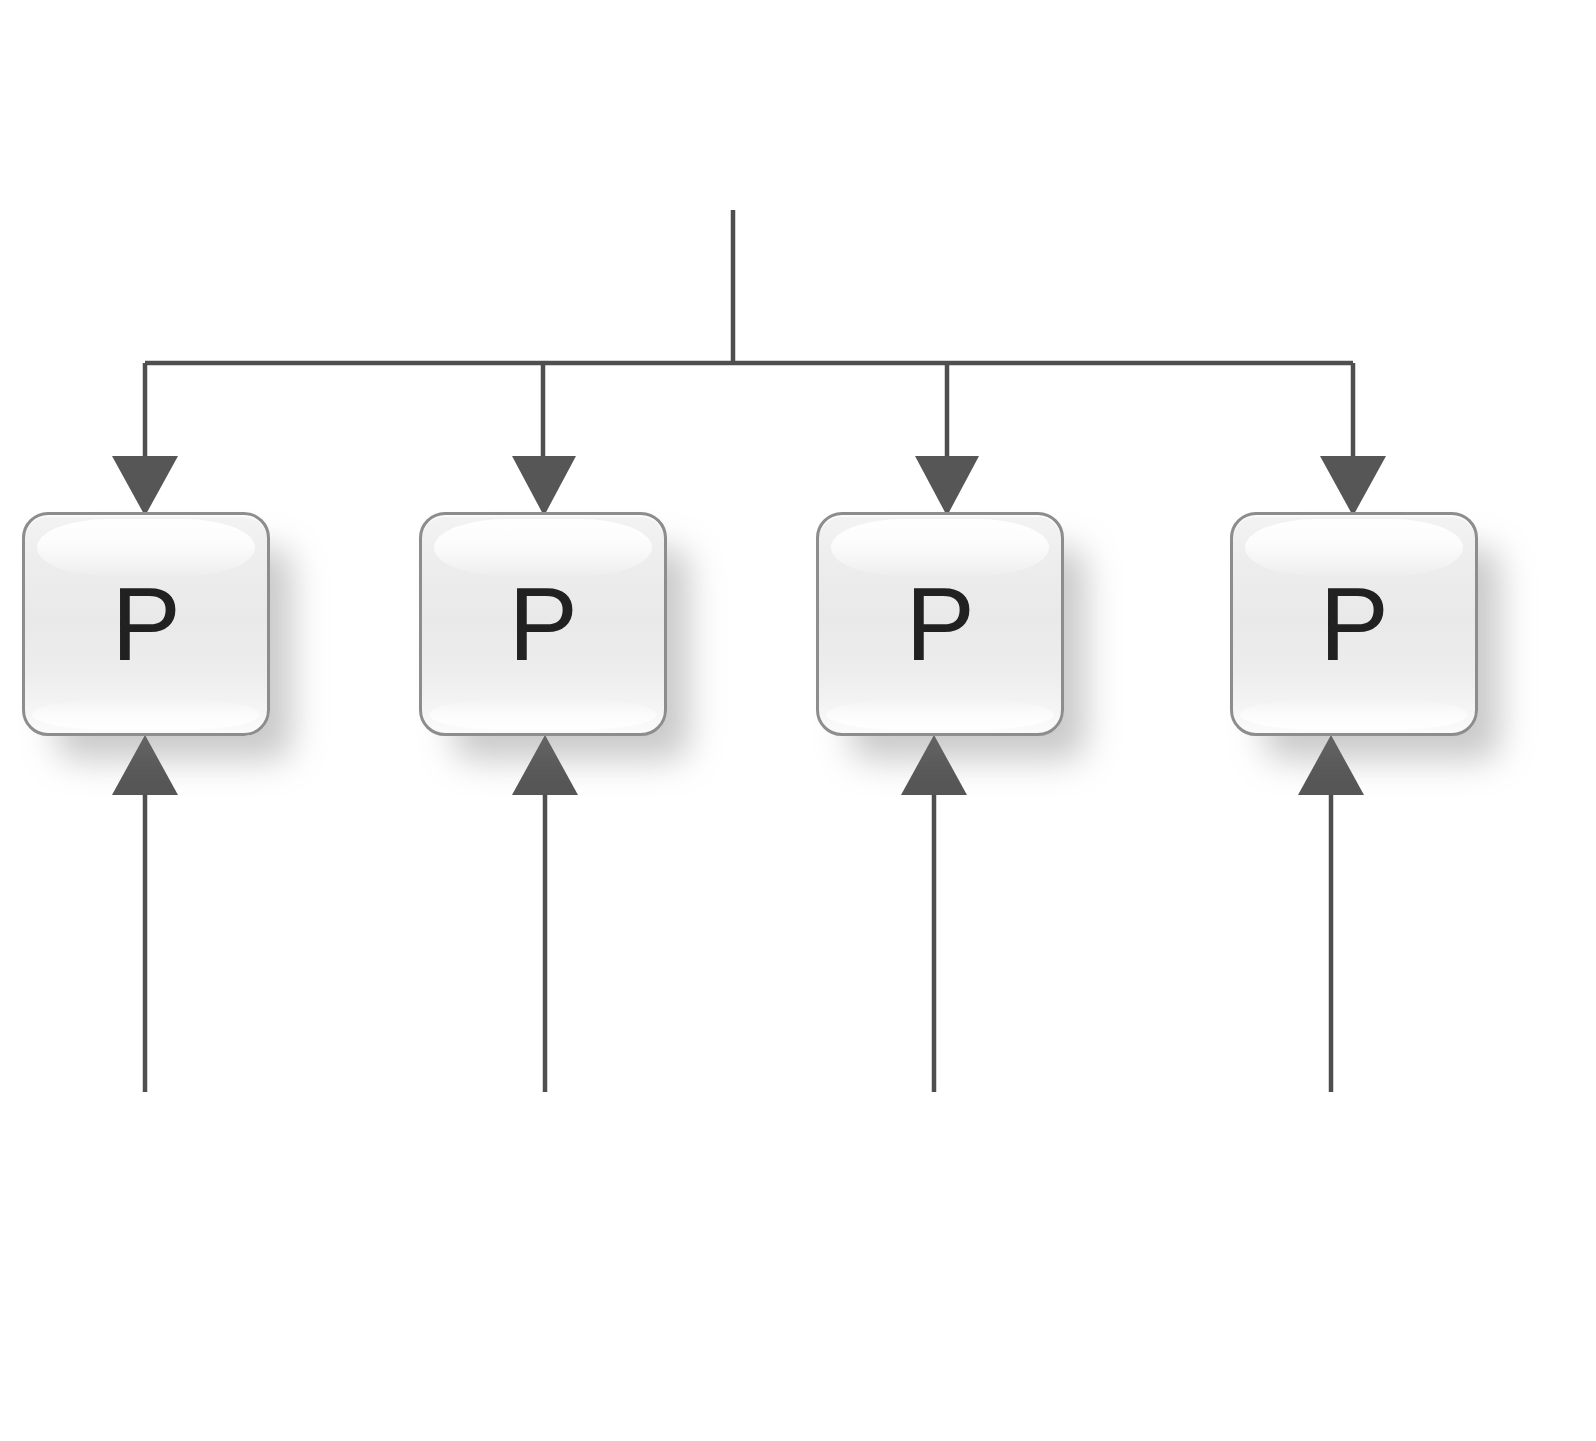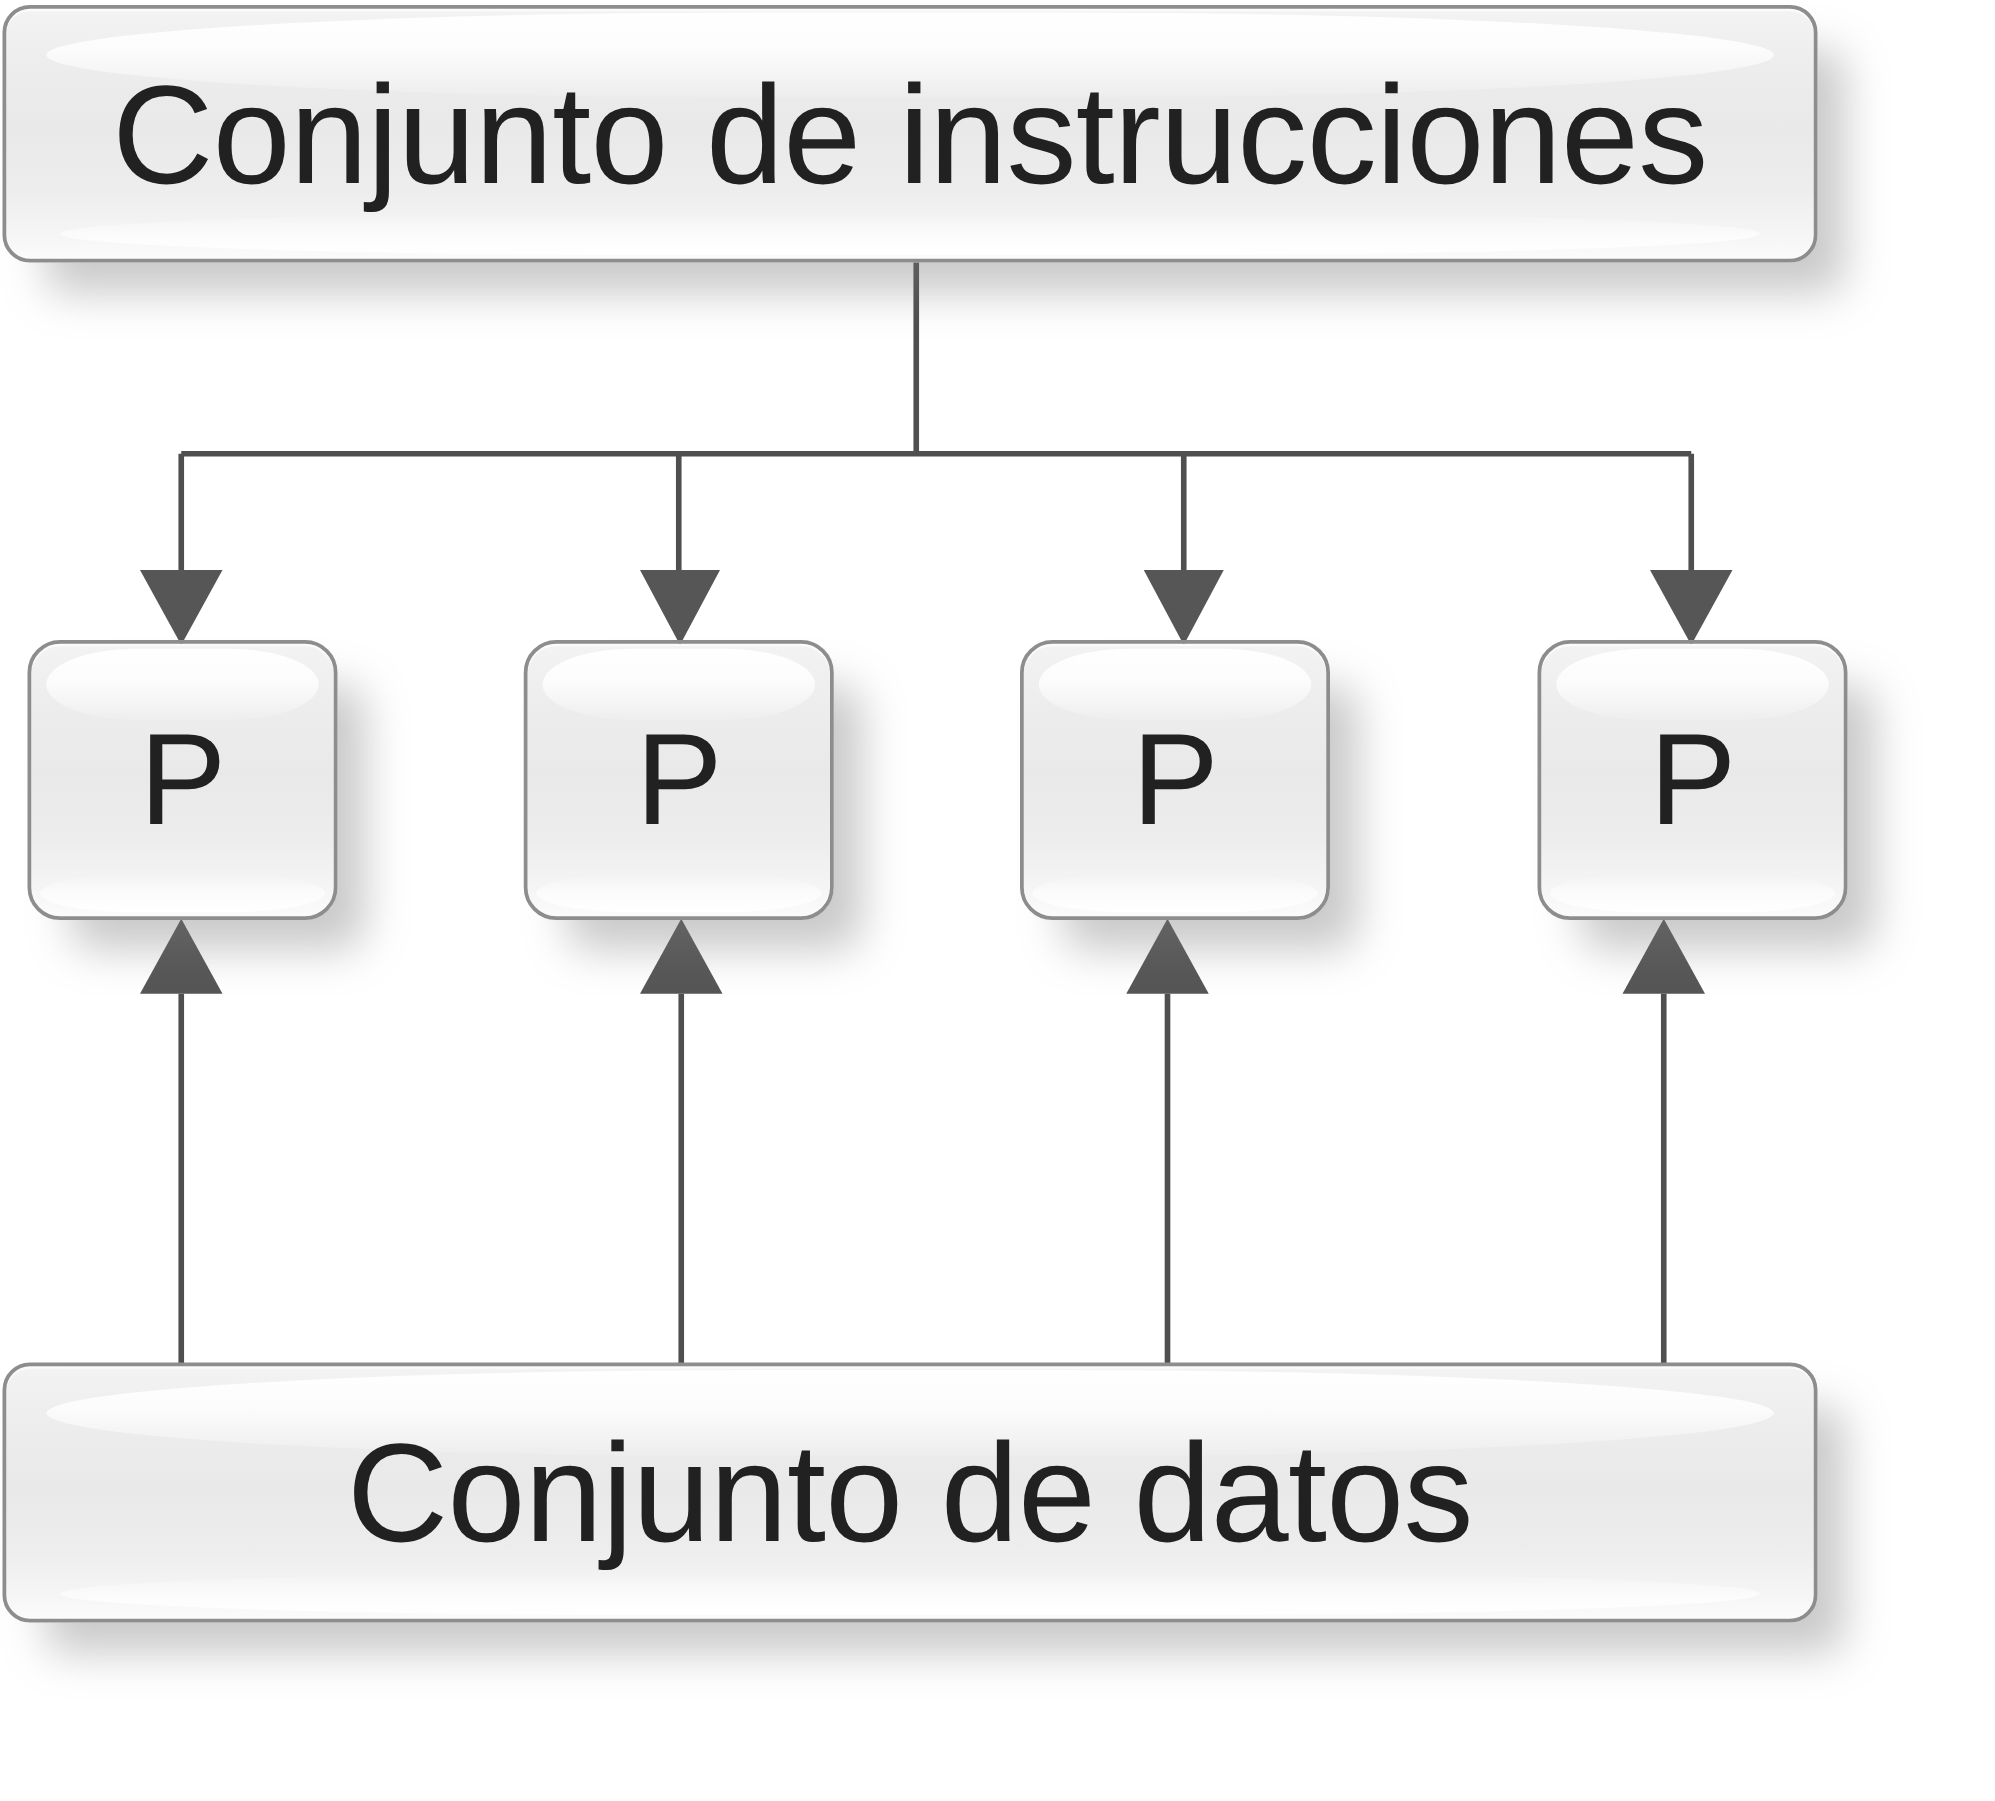--- a/index.html
+++ b/index.html
@@ -175,37 +175,31 @@
     <path class="conn-line" d="M 545 1092 L 545 795"></path>
     <path class="conn-line" d="M 934 1092 L 934 795"></path>
     <path class="conn-line" d="M 1331 1092 L 1331 795"></path>
 
     <polygon class="arrow-head" points="145,735 178,795 112,795"></polygon>
     <polygon class="arrow-head" points="545,735 578,795 512,795"></polygon>
     <polygon class="arrow-head" points="934,735 967,795 901,795"></polygon>
     <polygon class="arrow-head" points="1331,735 1364,795 1298,795"></polygon>
   </svg>
 
-  <div class="gbox" id="instruction-set-box">
-    <div class="label">Conjunto de instrucciones</div>
-  </div>
 
   <div class="gbox pbox" id="processor-box-1">
     <div class="label">P</div>
   </div>
 
   <div class="gbox pbox" id="processor-box-2">
     <div class="label">P</div>
   </div>
 
   <div class="gbox pbox" id="processor-box-3">
     <div class="label">P</div>
   </div>
 
   <div class="gbox pbox" id="processor-box-4">
     <div class="label">P</div>
   </div>
 
-  <div class="gbox" id="data-set-box">
-    <div class="label">Conjunto de datos</div>
-  </div>
 
 </div>
 
 </body></html>

